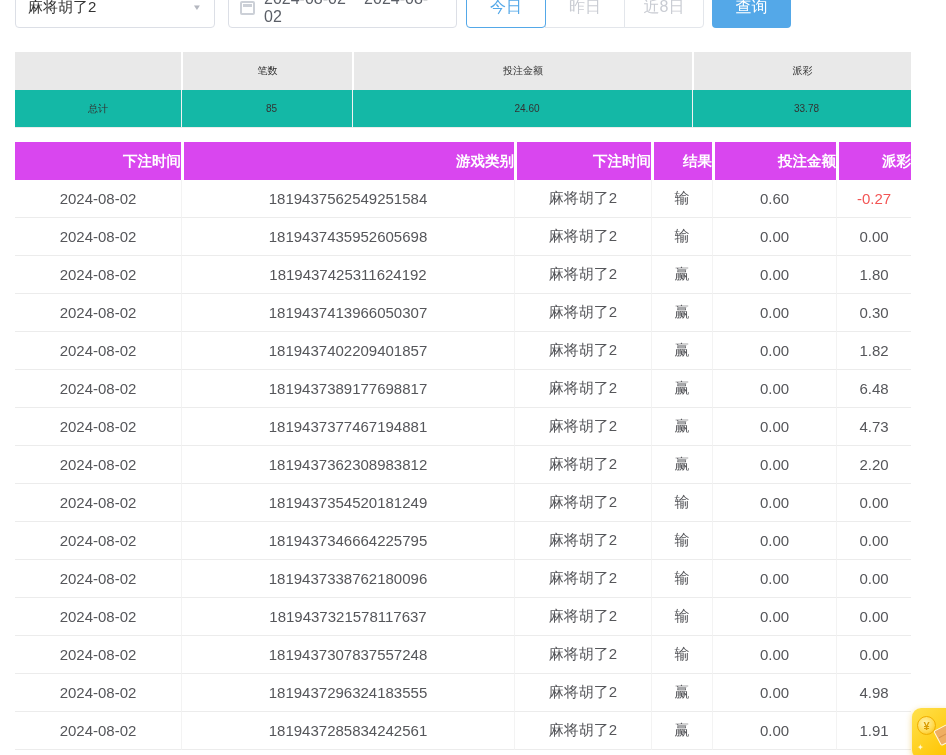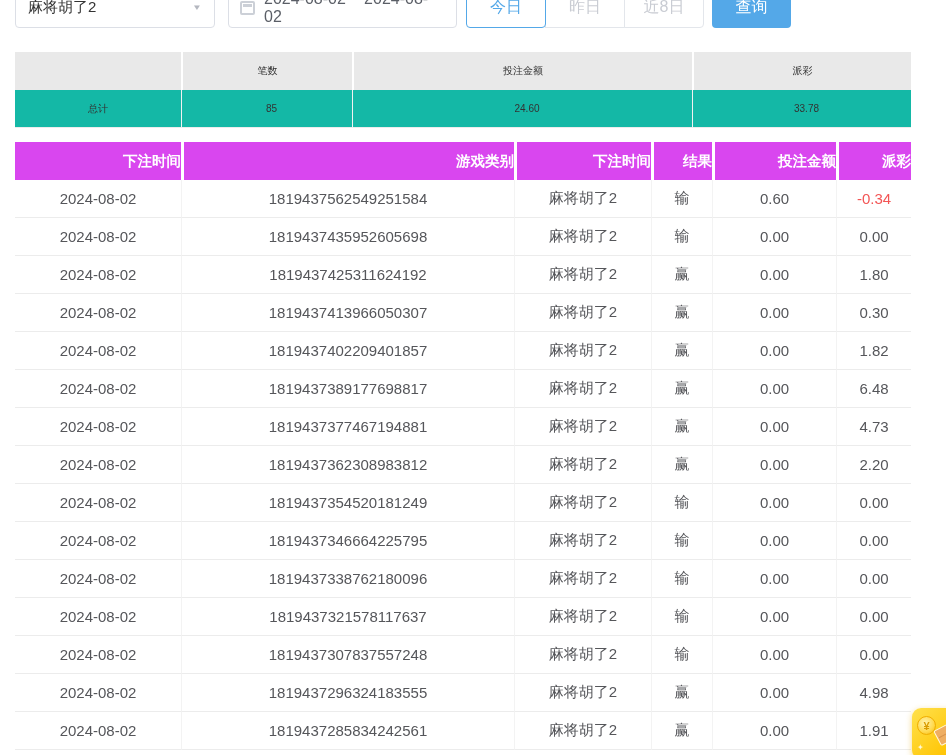--- a/index.html
+++ b/index.html
@@ -152,21 +152,21 @@
       <th>派彩</th>
     </tr>
   </thead>
   <tbody>
       <tr>
     <td>2024-08-02</td>
     <td>1819437562549251584</td>
     <td>麻将胡了2</td>
     <td>输</td>
     <td>0.60</td>
-    <td class="neg">-0.34</td>
+    <td class="neg">-0.27</td>
   </tr>
       <tr>
     <td>2024-08-02</td>
     <td>1819437435952605698</td>
     <td>麻将胡了2</td>
     <td>输</td>
     <td>0.00</td>
     <td>0.00</td>
   </tr>
       <tr>

